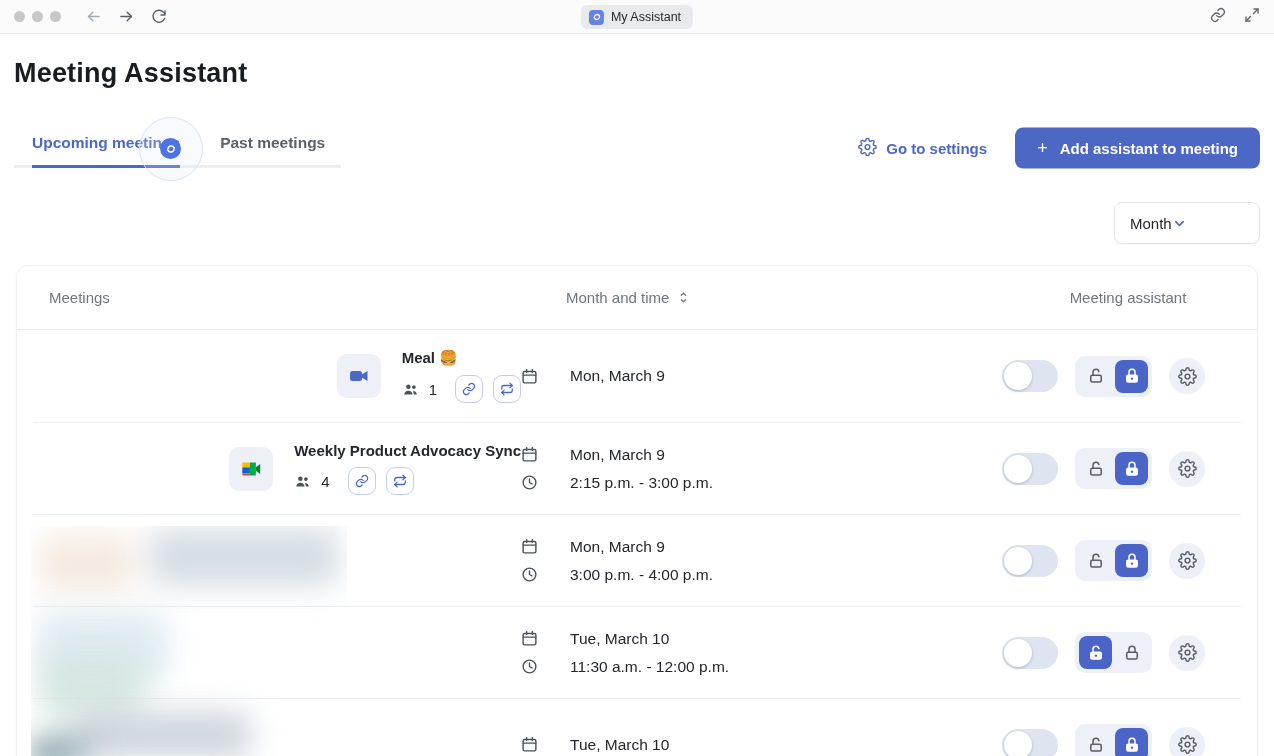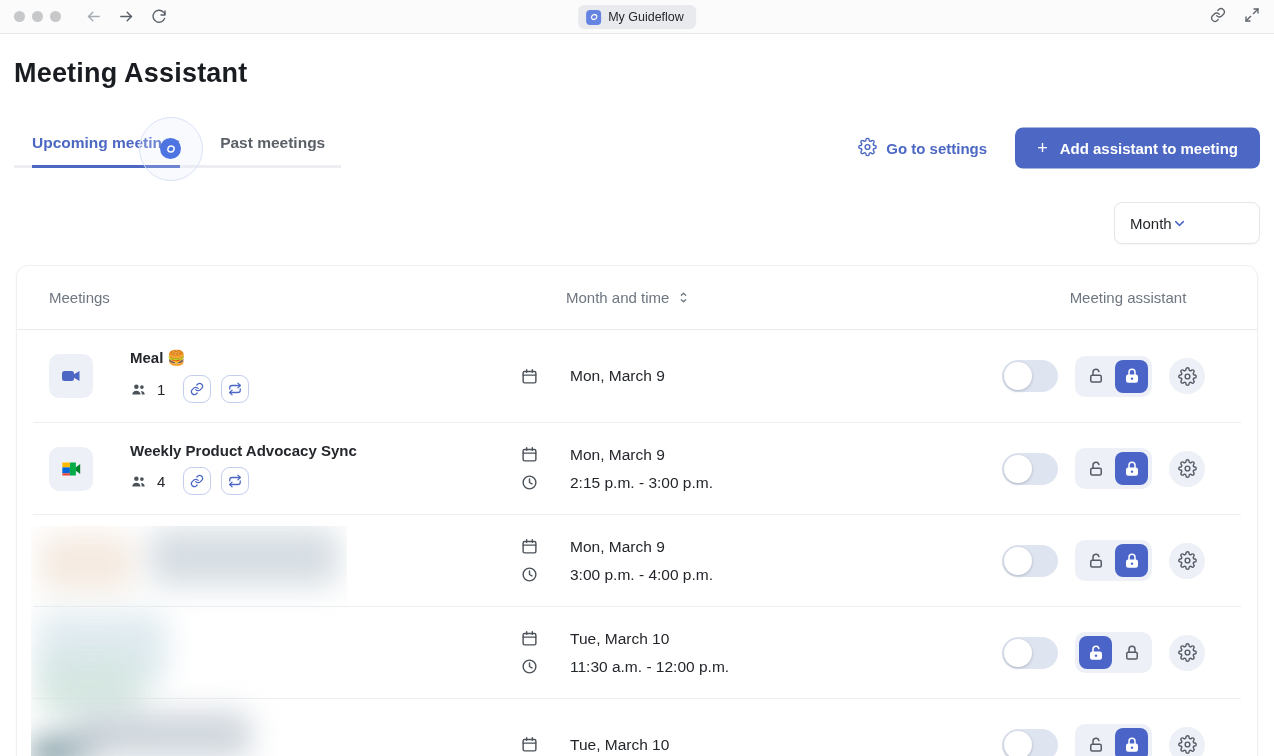--- a/index.html
+++ b/index.html
@@ -59,21 +59,21 @@
   .thead { height:64px; display:flex; align-items:center; padding:0 32px;
     border-bottom:1px solid #e9ebee; color:#6e7681; font-size:15px; }
   .th-meet { width:472px; }
   .th-date { width:350px; padding-left:45px; display:flex; align-items:center; gap:8px; }
   .th-set { flex:1; text-align:center; padding-left:160px; }
 
   .rows { padding:0 16px; }
   .trow { display:flex; align-items:center; min-height:92px; border-top:1px solid #edeff2; }
   .trow:first-child { border-top:none; }
 
-  .cell-meet { width:488px; padding-left:16px; display:flex; align-items:center; gap:37px; }
+  .cell-meet { width:488px; padding-left:16px; display:flex; align-items:center; gap:21px;justify-content:flex-end; }
   .icon-box { width:44px; height:44px; border-radius:10px; background:#eef0f7;
     display:flex; align-items:center; justify-content:center; flex:none; }
   .m-info { display:flex; flex-direction:column; gap:8px; }
   .m-title { font-size:15px; font-weight:700; color:#24272c; }
   .m-meta { display:flex; align-items:center; gap:10px; color:#4b5259; }
   .m-count { font-size:15px; color:#24272c; margin-right:8px; }
   .mini-btn { width:28px; height:28px; border:1.4px solid #c3cdee; border-radius:9px;
     background:#fff; display:flex; align-items:center; justify-content:center;
     color:#4d68c4; cursor:pointer; }
 
@@ -141,21 +141,21 @@
         </svg>
     </span>
   </div>
   <div class="tabpill">
     <span class="gf-logo">
       <svg width="10" height="10" viewBox="0 0 20 20">
           <path d="M4.5 11.5a5.5 5.5 0 0 0 10.5-1" stroke="#fff" stroke-width="2.6" fill="none" stroke-linecap="round"></path>
           <path d="M15.5 8.5A5.5 5.5 0 0 0 5 9.5" stroke="#fff" stroke-width="2.6" fill="none" stroke-linecap="round"></path>
         </svg>
     </span>
-    <span>My Guideflow</span>
+    <span>My Assistant</span>
   </div>
   <div class="chrome-right">
     <span>
       <svg width="16" height="16" viewBox="0 0 24 24" fill="none" stroke="currentColor" stroke-width="2" stroke-linecap="round" stroke-linejoin="round">
           <path d="M10 13a5 5 0 0 0 7.5.5l3-3a5 5 0 0 0-7-7l-1.7 1.7"></path>
           <path d="M14 11a5 5 0 0 0-7.5-.5l-3 3a5 5 0 0 0 7 7l1.7-1.7"></path>
         </svg>
     </span>
     <span>
       <svg width="16" height="16" viewBox="0 0 24 24" fill="none" stroke="currentColor" stroke-width="2" stroke-linecap="round" stroke-linejoin="round">

